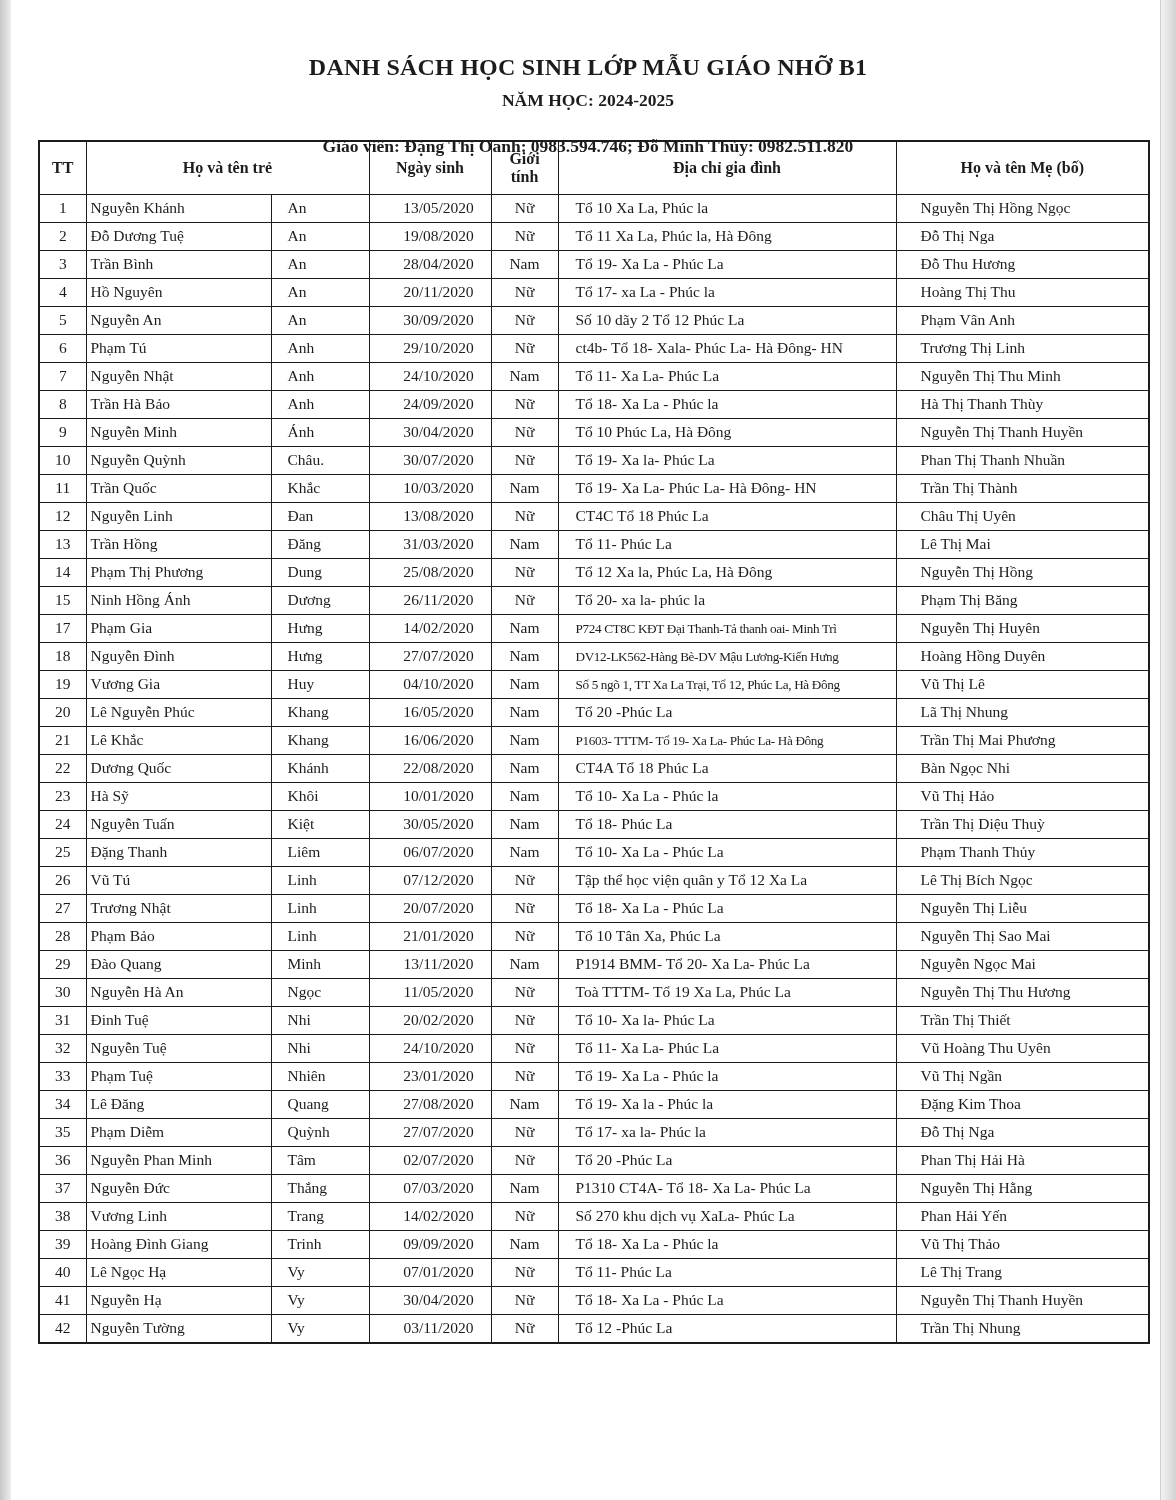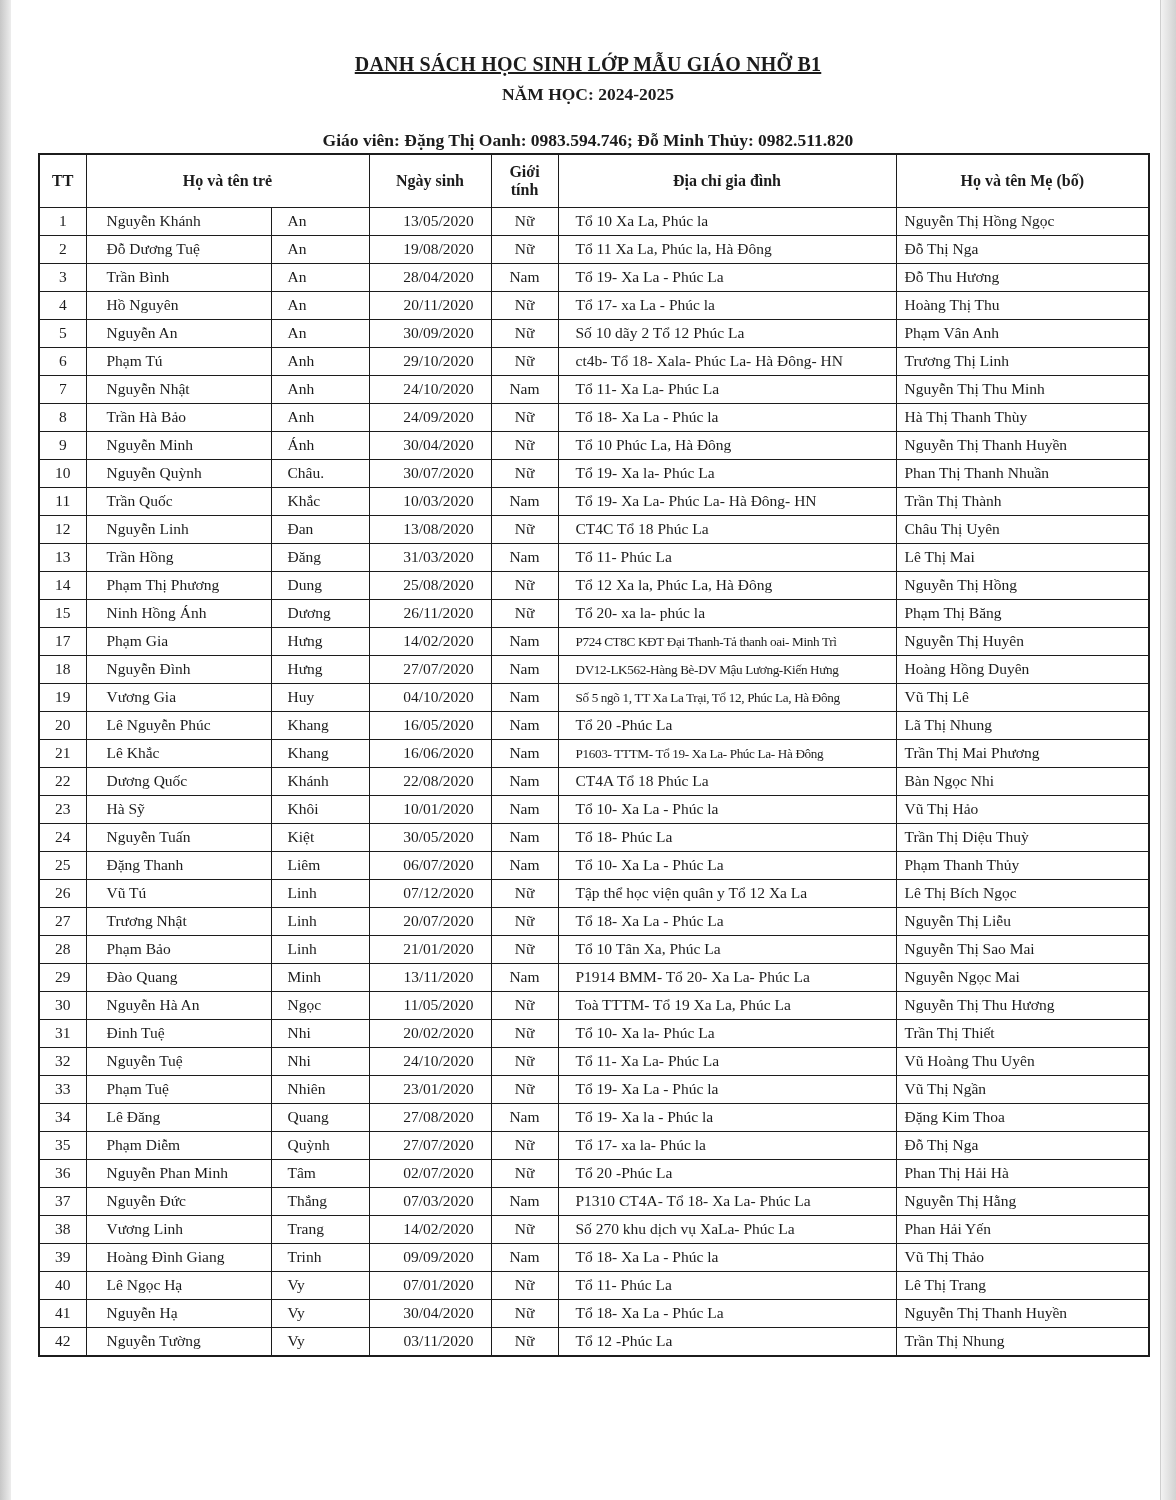--- a/index.html
+++ b/index.html
@@ -25,27 +25,27 @@
     background: linear-gradient(to left, #d2d2d2, #f3f3f3);
     border-left: 1px solid #cfcfcf;
   }
   .doc-header {
     position: absolute;
     top: 50px; left: 0; width: 100%;
     text-align: center;
     font-weight: bold;
     line-height: 1.45;
   }
-  .doc-title   { font-size: 20px; letter-spacing: 0.2px; text-decoration: underline; }
+  .doc-title   { font-size: 24px; letter-spacing: 0.2px; }
   .doc-year    { font-size: 17.5px; margin-top: 3px; }
   .doc-teachers{ font-size: 17.5px; margin-top: 21px; }
 
   table.roster {
     position: absolute;
-    left: 38px; top: 153px;
+    left: 38px; top: 140px;
     width: 1110px;
     border-collapse: collapse;
     table-layout: fixed;
     border: 2.2px solid #1c1c1c;
   }
   .roster th, .roster td {
     border: 1.5px solid #1c1c1c;
     overflow: hidden;
   }
   .roster thead th {
@@ -59,26 +59,26 @@
   }
   .roster tbody td {
     height: 27px;
     font-size: 15.5px;
     padding: 0 4px;
     white-space: nowrap;
     vertical-align: middle;
     line-height: 1.05;
   }
   .roster td.c-tt     { text-align: center; }
-  .roster td.c-last   { padding-left: 20px; }
+  .roster td.c-last   { padding-left: 4px; }
   .roster td.c-first  { padding-left: 16px; }
   .roster td.c-dob    { text-align: center; padding-left: 21px; }
   .roster td.c-gender { text-align: center; }
   .roster td.c-addr   { padding-left: 17px; }
-  .roster td.c-mother { padding-left: 8px; }
+  .roster td.c-mother { padding-left: 24px; }
   .roster td.tight    { font-size: 13.2px; letter-spacing: -0.35px; }
 </style>
 </head>
 <body>
 
 <div class="canvas">
 
   <div class="doc-header">
     <div class="doc-title">DANH SÁCH HỌC SINH LỚP MẪU GIÁO NHỠ B1</div>
     <div class="doc-year">NĂM HỌC: 2024-2025</div>

